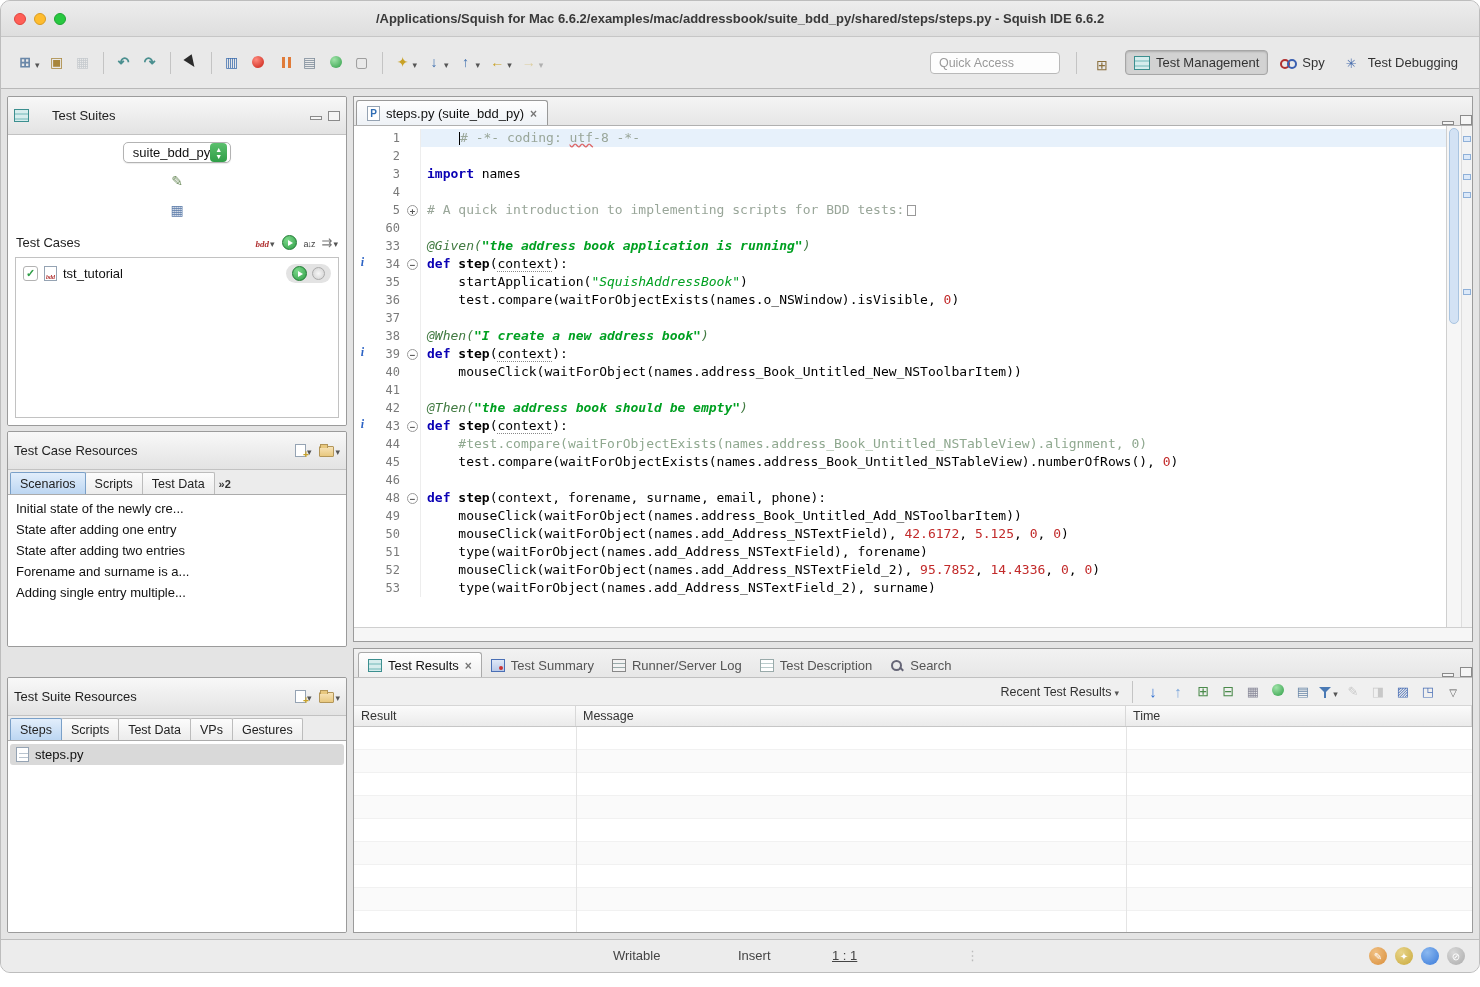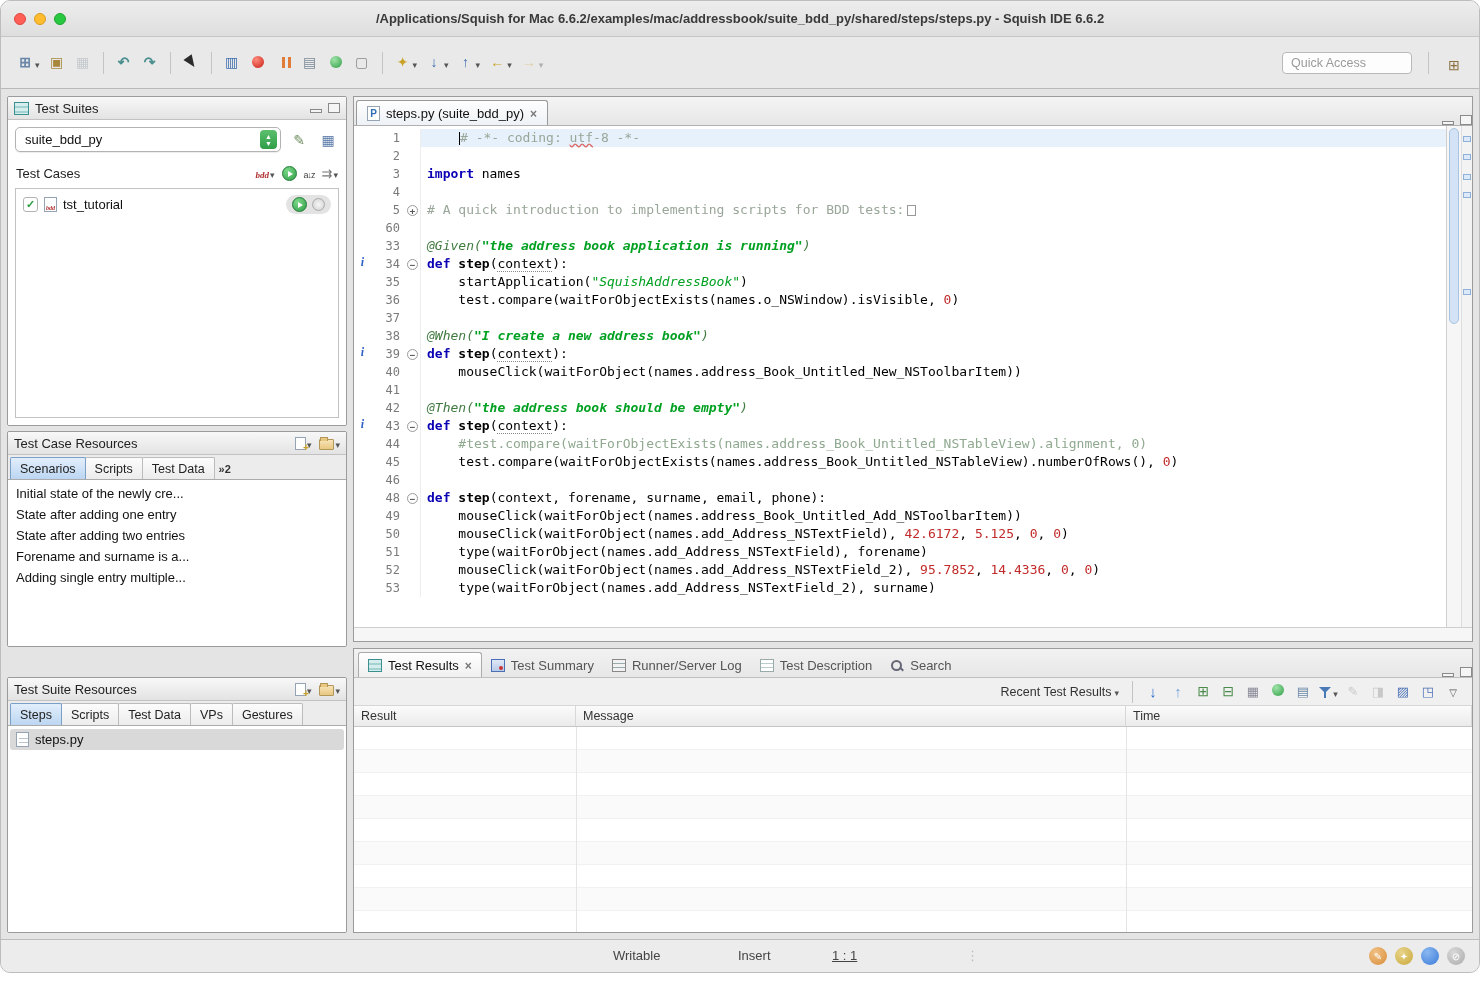--- a/index.html
+++ b/index.html
@@ -56,29 +56,29 @@
 
   
   .workspace { position:absolute; top:89px; bottom:33px; left:0; right:0; display:flex; padding:6px; gap:6px; background:#e4e4e4; }
   .leftcol { width:340px; flex:0 0 auto; display:flex; flex-direction:column; }
   .rightcol { flex:1; min-width:0; display:flex; flex-direction:column; }
 
   .panel { border:1px solid #9b9b9b; border-radius:2px; background:#e7e7e7; display:flex; flex-direction:column; overflow:hidden; }
   .p-suites { height:330px; }
   .p-tcr { height:216px; margin-top:5px; }
   .p-tsr { flex:1; margin-top:30px; }
-  .phead { height:23px; flex:0 0 auto; display:flex; align-items:center; gap:6px; padding:0 6px; background:linear-gradient(#f8f8f8,#e3e3e3); border-bottom:1px solid #c2c2c2; font-size:13px; color:#222; }
+  .phead { height:38px; flex:0 0 auto; display:flex; align-items:center; gap:23px; padding:0 6px; background:linear-gradient(#f8f8f8,#e3e3e3); border-bottom:1px solid #c2c2c2; font-size:13px; color:#222; }
   .ptitle { font-size:13px; }
   .mm { display:flex; gap:6px; margin-left:auto; align-items:center; }
   .mmb { width:12px; height:10px; border:1px solid #8a8a8a; background:#f5f5f5; }
   .mmb.min { height:4px; margin-top:5px; }
   .pi-suites { width:15px; height:13px; border:1px solid #3c8f8f; background:repeating-linear-gradient(to bottom,#d6eded 0 3px,#a3d2d2 3px 5px); }
 
   .pbody { flex:1; background:#fff; padding:7px; display:flex; flex-direction:column; min-height:0; }
-  .combo-row { display:flex; align-items:center; gap:7px; }
+  .combo-row { display:flex; align-items:center; gap:7px;flex-direction:column; }
   .combo { flex:1; height:25px; border:1px solid #b3b3b3; border-radius:5px; background:#fff; box-shadow:0 1px 1px rgba(0,0,0,.08); display:flex; align-items:center; padding:0 3px 0 9px; font-size:13px; color:#111; }
   .stepper { margin-left:auto; width:17px; height:19px; border-radius:4px; background:linear-gradient(#5cc06e,#2f9e47); display:flex; flex-direction:column; align-items:center; justify-content:center; color:#fff; }
   .stepper i { font-style:normal; font-size:7px; line-height:7px; }
   .mini-btn { width:22px; height:22px; display:flex; align-items:center; justify-content:center; border-radius:3px; }
   .mi-editdoc::before { content:"✎"; color:#6a8a5a; font-size:14px; }
   .mi-grid::before { content:"▦"; color:#5a7aa8; font-size:14px; }
 
   .tc-row { display:flex; align-items:center; margin:12px 1px 6px; }
   .tc-label { font-size:13px; color:#222; }
   .tc-tools { margin-left:auto; display:flex; align-items:center; gap:7px; }
@@ -280,20 +280,34 @@
           <span class="ticon i-arrow-right"></span>
           <span class="caret"></span>
         </span>
       </div>
     <div class="tb-right">
       <input class="quick-access" placeholder="Quick Access" style="">
       <span class="tb-sep"></span>
       <span class="tbtn">
         <span class="picon i-open-perspective"></span>
       </span>
+      <div class="persp" id="persp">
+          <span class="pbtn active">
+            <span class="picon i-test-management"></span>
+            <span class="plabel">Test Management</span>
+          </span>
+          <span class="pbtn">
+            <span class="picon i-spy"></span>
+            <span class="plabel">Spy</span>
+          </span>
+          <span class="pbtn">
+            <span class="picon i-test-debugging"></span>
+            <span class="plabel">Test Debugging</span>
+          </span>
+        </div>
     </div>
   </div>
 
   <div class="workspace">
 
     <div class="leftcol">
 
       <section class="panel p-suites">
         <div class="phead">
           <span class="pi-suites"></span>

